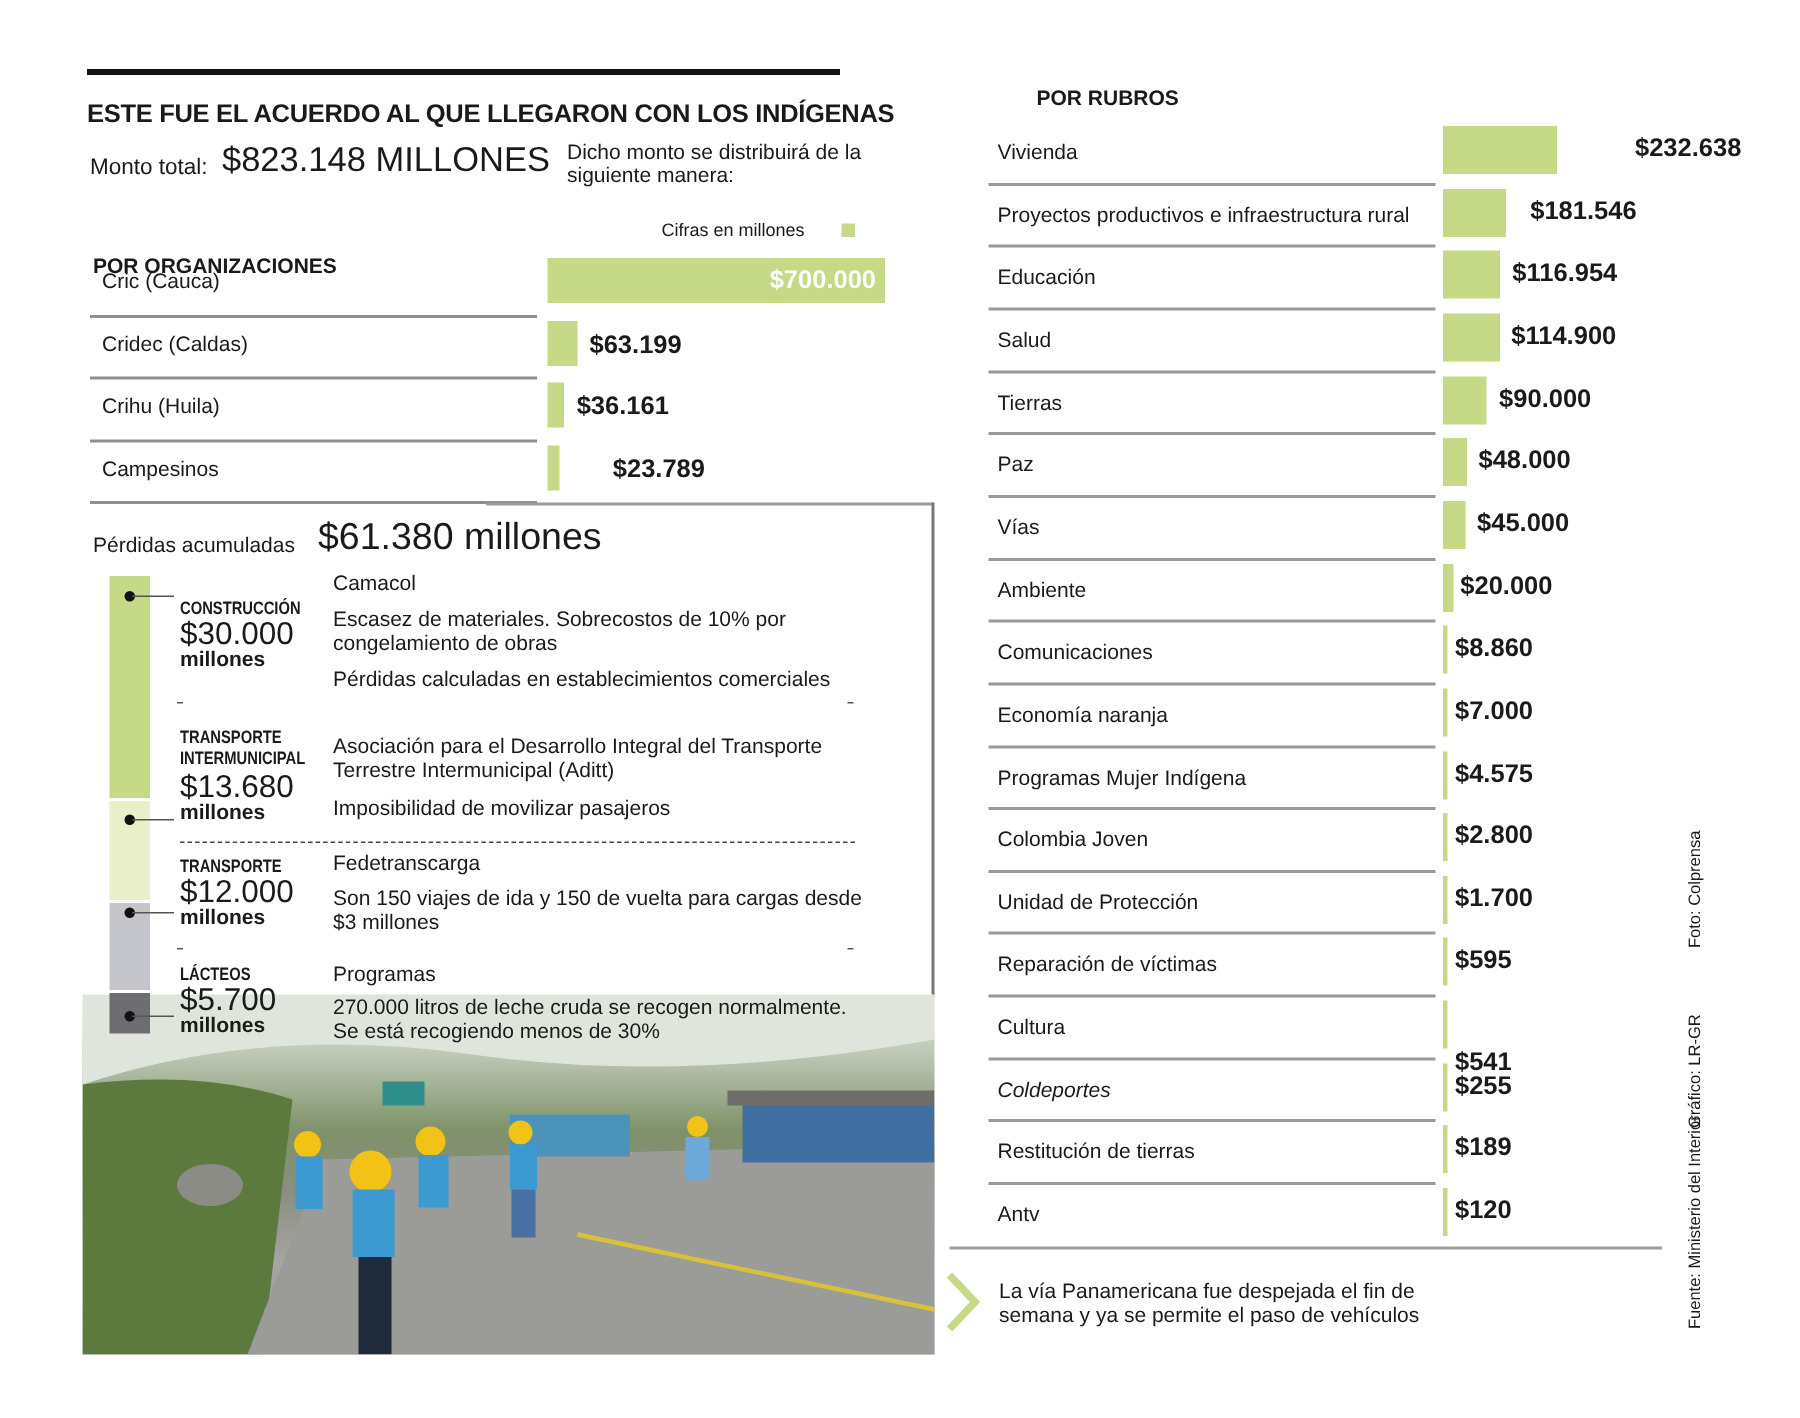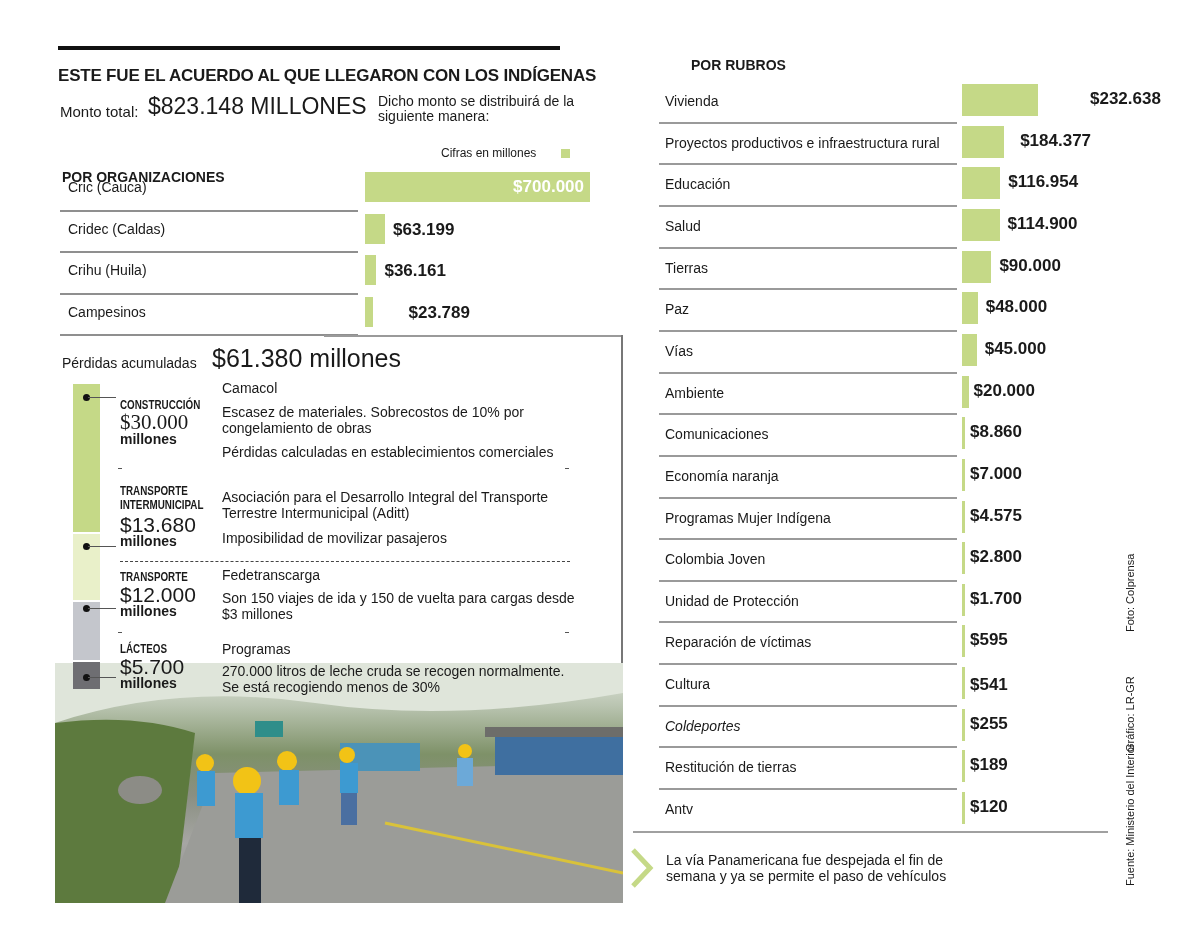--- a/index.html
+++ b/index.html
@@ -103,21 +103,21 @@
     <ellipse cx="85" cy="127" rx="22" ry="14" fill="#8c8c86"></ellipse>
   </svg>
 </div>
 <div class="abs loss-label">Pérdidas acumuladas</div>
 <div class="abs loss-value">$61.380 millones</div>
 <div id="loss-chart">
     <div class="abs seg" style="top: 384px; height: 148.049px; background: rgb(197, 217, 135);"></div>
     <div class="abs dot" style="left: 83px; top: 394px;"></div>
     <div class="abs leader" style="left: 88px; top: 397px; width: 28px;"></div>
     <div class="abs cat" style="top: 398px; width: 110px;">CONSTRUCCIÓN</div>
-    <div class="abs amt" style="top: 412px; font-family: Liberation Serif, serif;">$30.000</div>
+    <div class="abs amt" style="top: 412px;">$30.000</div>
     <div class="abs mill" style="top: 432px;">millones</div>
     <div class="abs desc" style="top: 380px;">Camacol</div>
     <div class="abs desc" style="top: 404px;">Escasez de materiales. Sobrecostos de 10% por congelamiento de obras</div>
     <div class="abs desc" style="top: 444px;">Pérdidas calculadas en establecimientos comerciales</div>
     <div class="abs seg" style="top: 534.049px; height: 66.4223px; background: rgb(233, 240, 201);"></div>
     <div class="abs dot" style="left: 83px; top: 543px;"></div>
     <div class="abs leader" style="left: 88px; top: 546px; width: 28px;"></div>
     <div class="abs cat" style="top: 484px; width: 110px;">TRANSPORTE INTERMUNICIPAL</div>
     <div class="abs amt" style="top: 514px;">$13.680</div>
     <div class="abs mill" style="top: 534px;">millones</div>
@@ -147,21 +147,21 @@
 <div class="abs dash"></div>
 
 <div class="abs sec-head" style="left:659px;top:57px;padding-left:32px;">POR RUBROS</div>
 <div id="rub-chart">
     <div class="abs rub-label" style="top: 93px;">Vivienda</div>
     <div class="abs bar" style="left: 962px; top: 84px; width: 76px; height: 32px;"></div>
     <div class="abs val" style="left: 1054px; top: 89px; margin-left: 36px;">$232.638</div>
     <div class="abs rub-rule" style="top: 121.65px;"></div>
     <div class="abs rub-label" style="top: 134.65px;">Proyectos productivos e infraestructura rural</div>
     <div class="abs bar" style="left: 962px; top: 125.65px; width: 42.1496px; height: 32px;"></div>
-    <div class="abs val" style="left: 1020.15px; top: 130.65px;">$184.377</div>
+    <div class="abs val" style="left: 1020.15px; top: 130.65px;">$181.546</div>
     <div class="abs rub-rule" style="top: 163.3px;"></div>
     <div class="abs rub-label" style="top: 176.3px;">Educación</div>
     <div class="abs bar" style="left: 962px; top: 167.3px; width: 38.2074px; height: 32px;"></div>
     <div class="abs val" style="left: 1008.21px; top: 172.3px;">$116.954</div>
     <div class="abs rub-rule" style="top: 204.95px;"></div>
     <div class="abs rub-label" style="top: 217.95px;">Salud</div>
     <div class="abs bar" style="left: 962px; top: 208.95px; width: 37.5364px; height: 32px;"></div>
     <div class="abs val" style="left: 1007.54px; top: 213.95px;">$114.900</div>
     <div class="abs rub-rule" style="top: 246.6px;"></div>
     <div class="abs rub-label" style="top: 259.6px;">Tierras</div>
@@ -199,21 +199,21 @@
     <div class="abs rub-label" style="top: 592.8px;">Unidad de Protección</div>
     <div class="abs bar" style="left: 962px; top: 583.8px; width: 3px; height: 32px;"></div>
     <div class="abs val" style="left: 970px; top: 588.8px;">$1.700</div>
     <div class="abs rub-rule" style="top: 621.45px;"></div>
     <div class="abs rub-label" style="top: 634.45px;">Reparación de víctimas</div>
     <div class="abs bar" style="left: 962px; top: 625.45px; width: 3px; height: 32px;"></div>
     <div class="abs val" style="left: 970px; top: 630.45px;">$595</div>
     <div class="abs rub-rule" style="top: 663.1px;"></div>
     <div class="abs rub-label" style="top: 676.1px;">Cultura</div>
     <div class="abs bar" style="left: 962px; top: 667.1px; width: 3px; height: 32px;"></div>
-    <div class="abs val" style="left: 970px; top: 675px;">$541</div>
+    <div class="abs val" style="left: 970px; top: 698px;">$541</div>
     <div class="abs rub-rule" style="top: 704.75px;"></div>
     <div class="abs rub-label" style="top: 717.75px; font-style: italic;">Coldeportes</div>
     <div class="abs bar" style="left: 962px; top: 708.75px; width: 3px; height: 32px;"></div>
     <div class="abs val" style="left: 970px; top: 713.75px;">$255</div>
     <div class="abs rub-rule" style="top: 746.4px;"></div>
     <div class="abs rub-label" style="top: 759.4px;">Restitución de tierras</div>
     <div class="abs bar" style="left: 962px; top: 750.4px; width: 3px; height: 32px;"></div>
     <div class="abs val" style="left: 970px; top: 755.4px;">$189</div>
     <div class="abs rub-rule" style="top: 788.05px;"></div>
     <div class="abs rub-label" style="top: 801.05px;">Antv</div>

